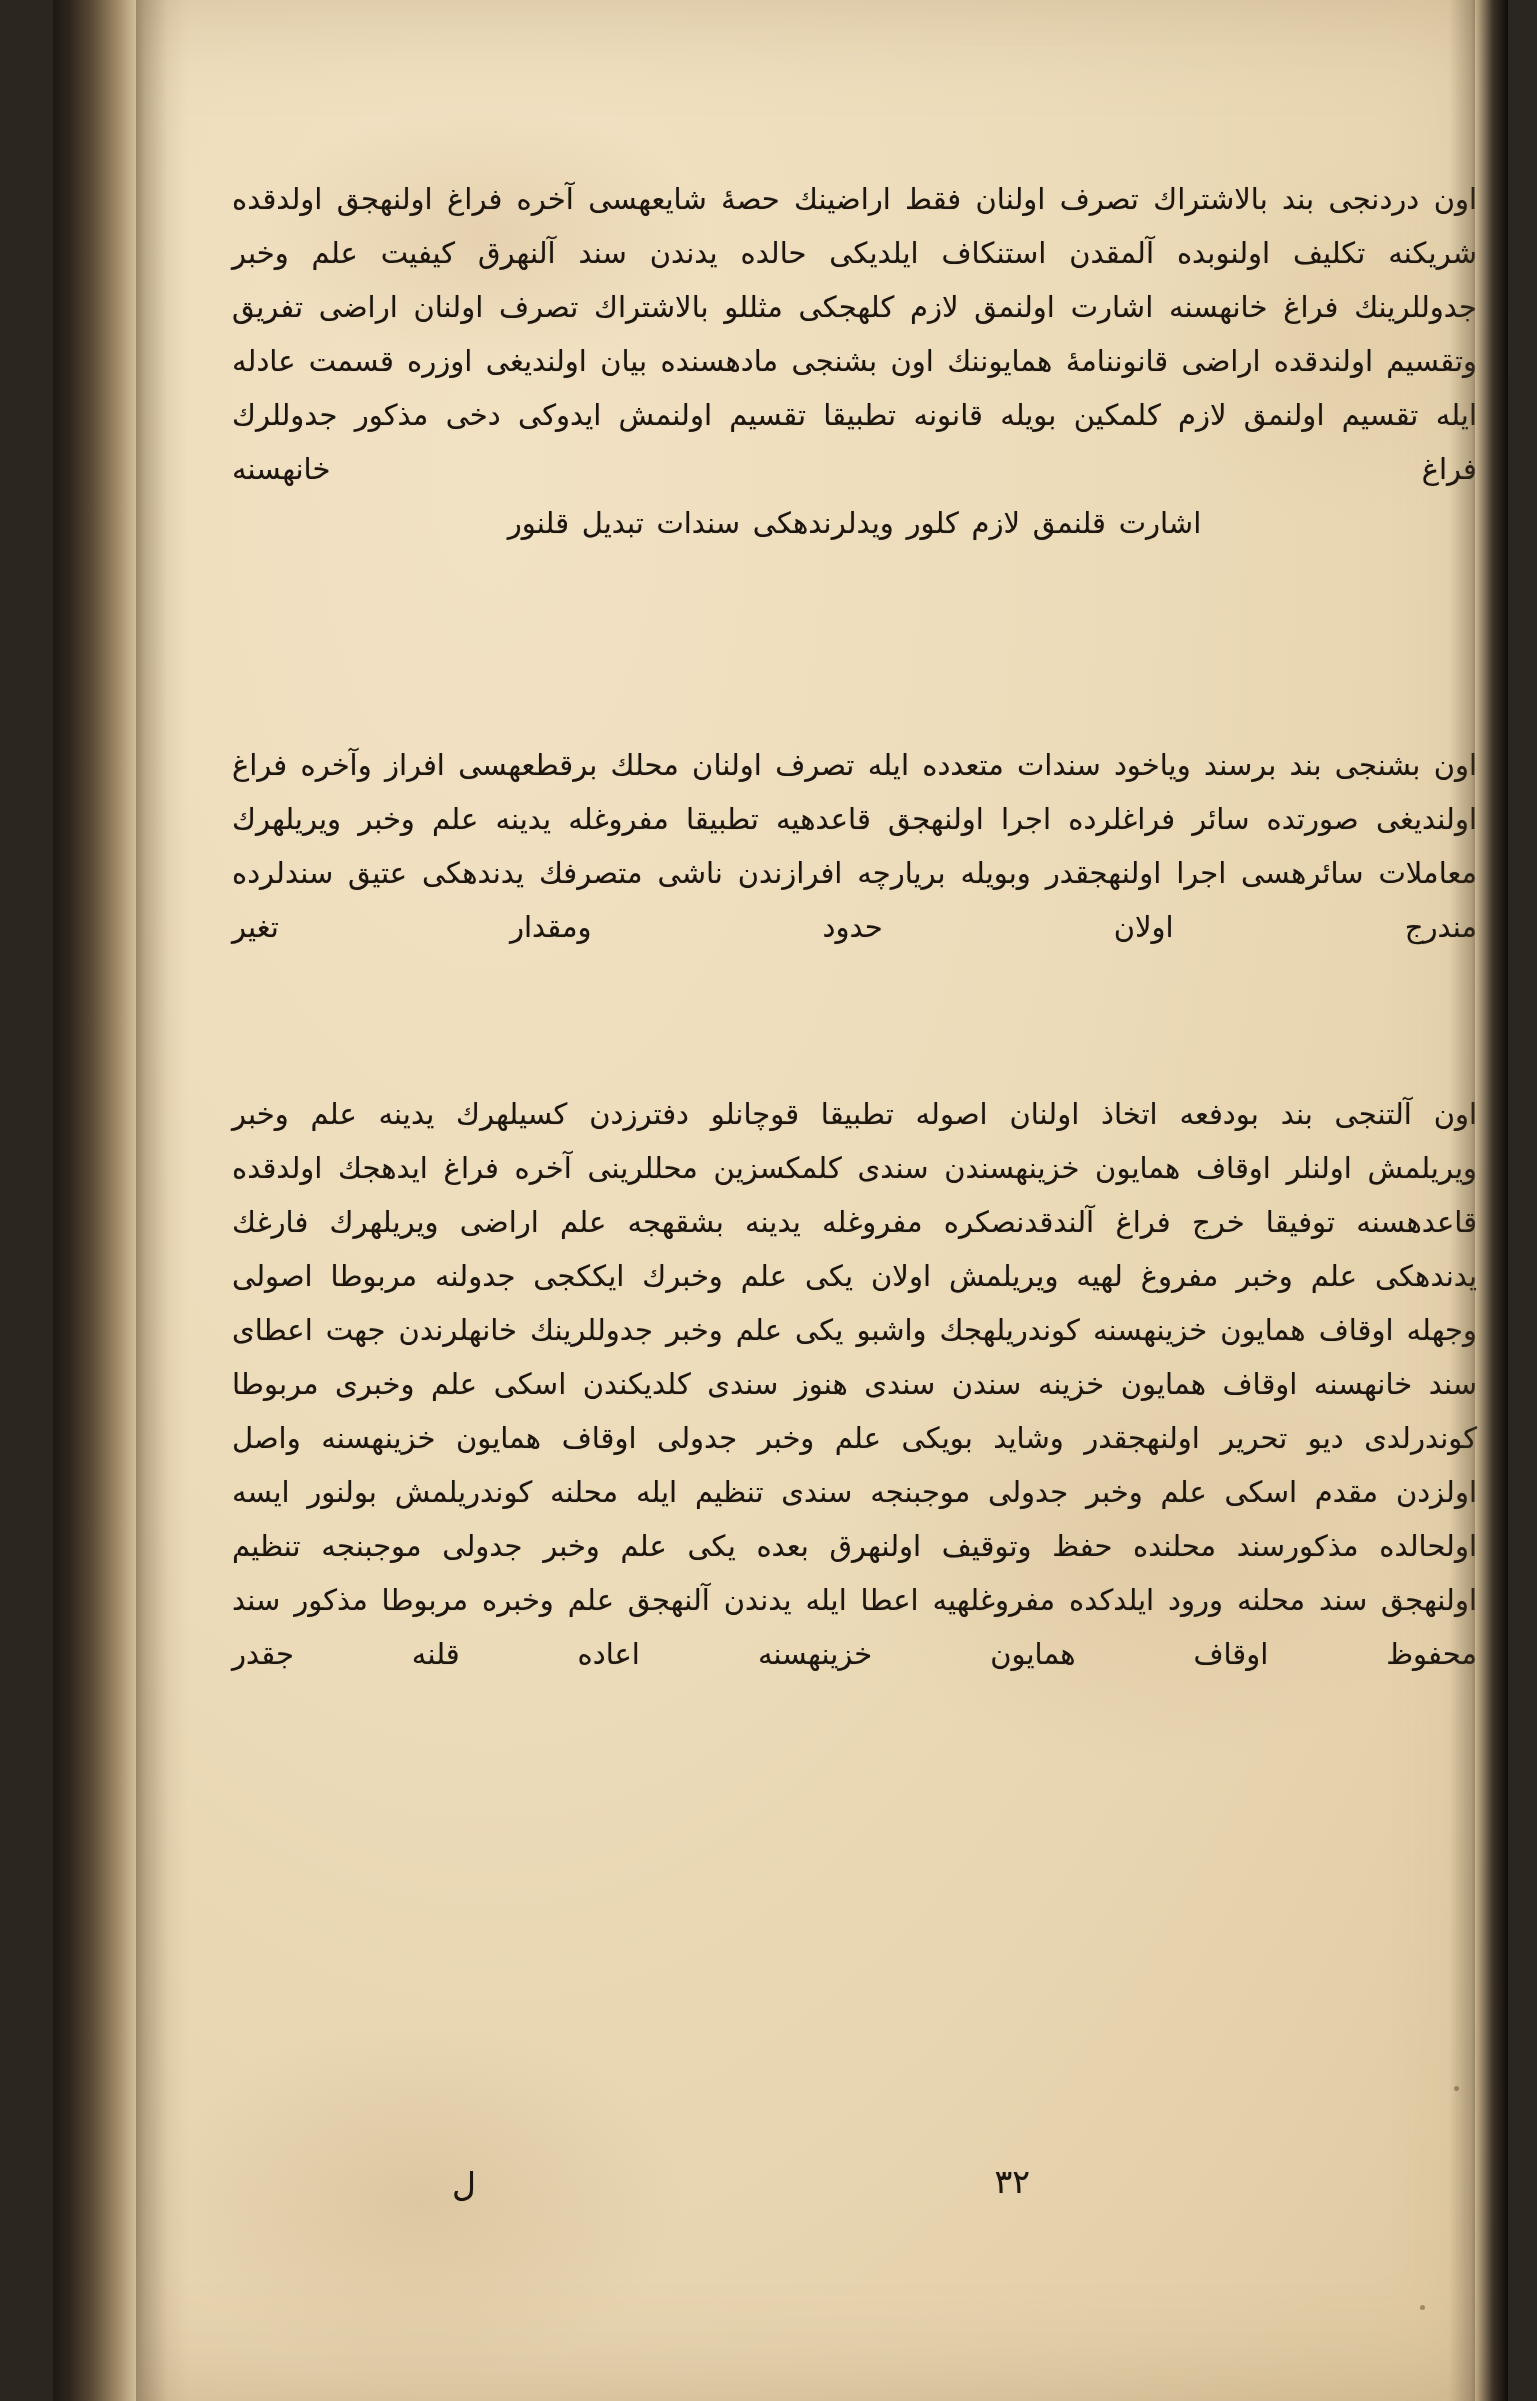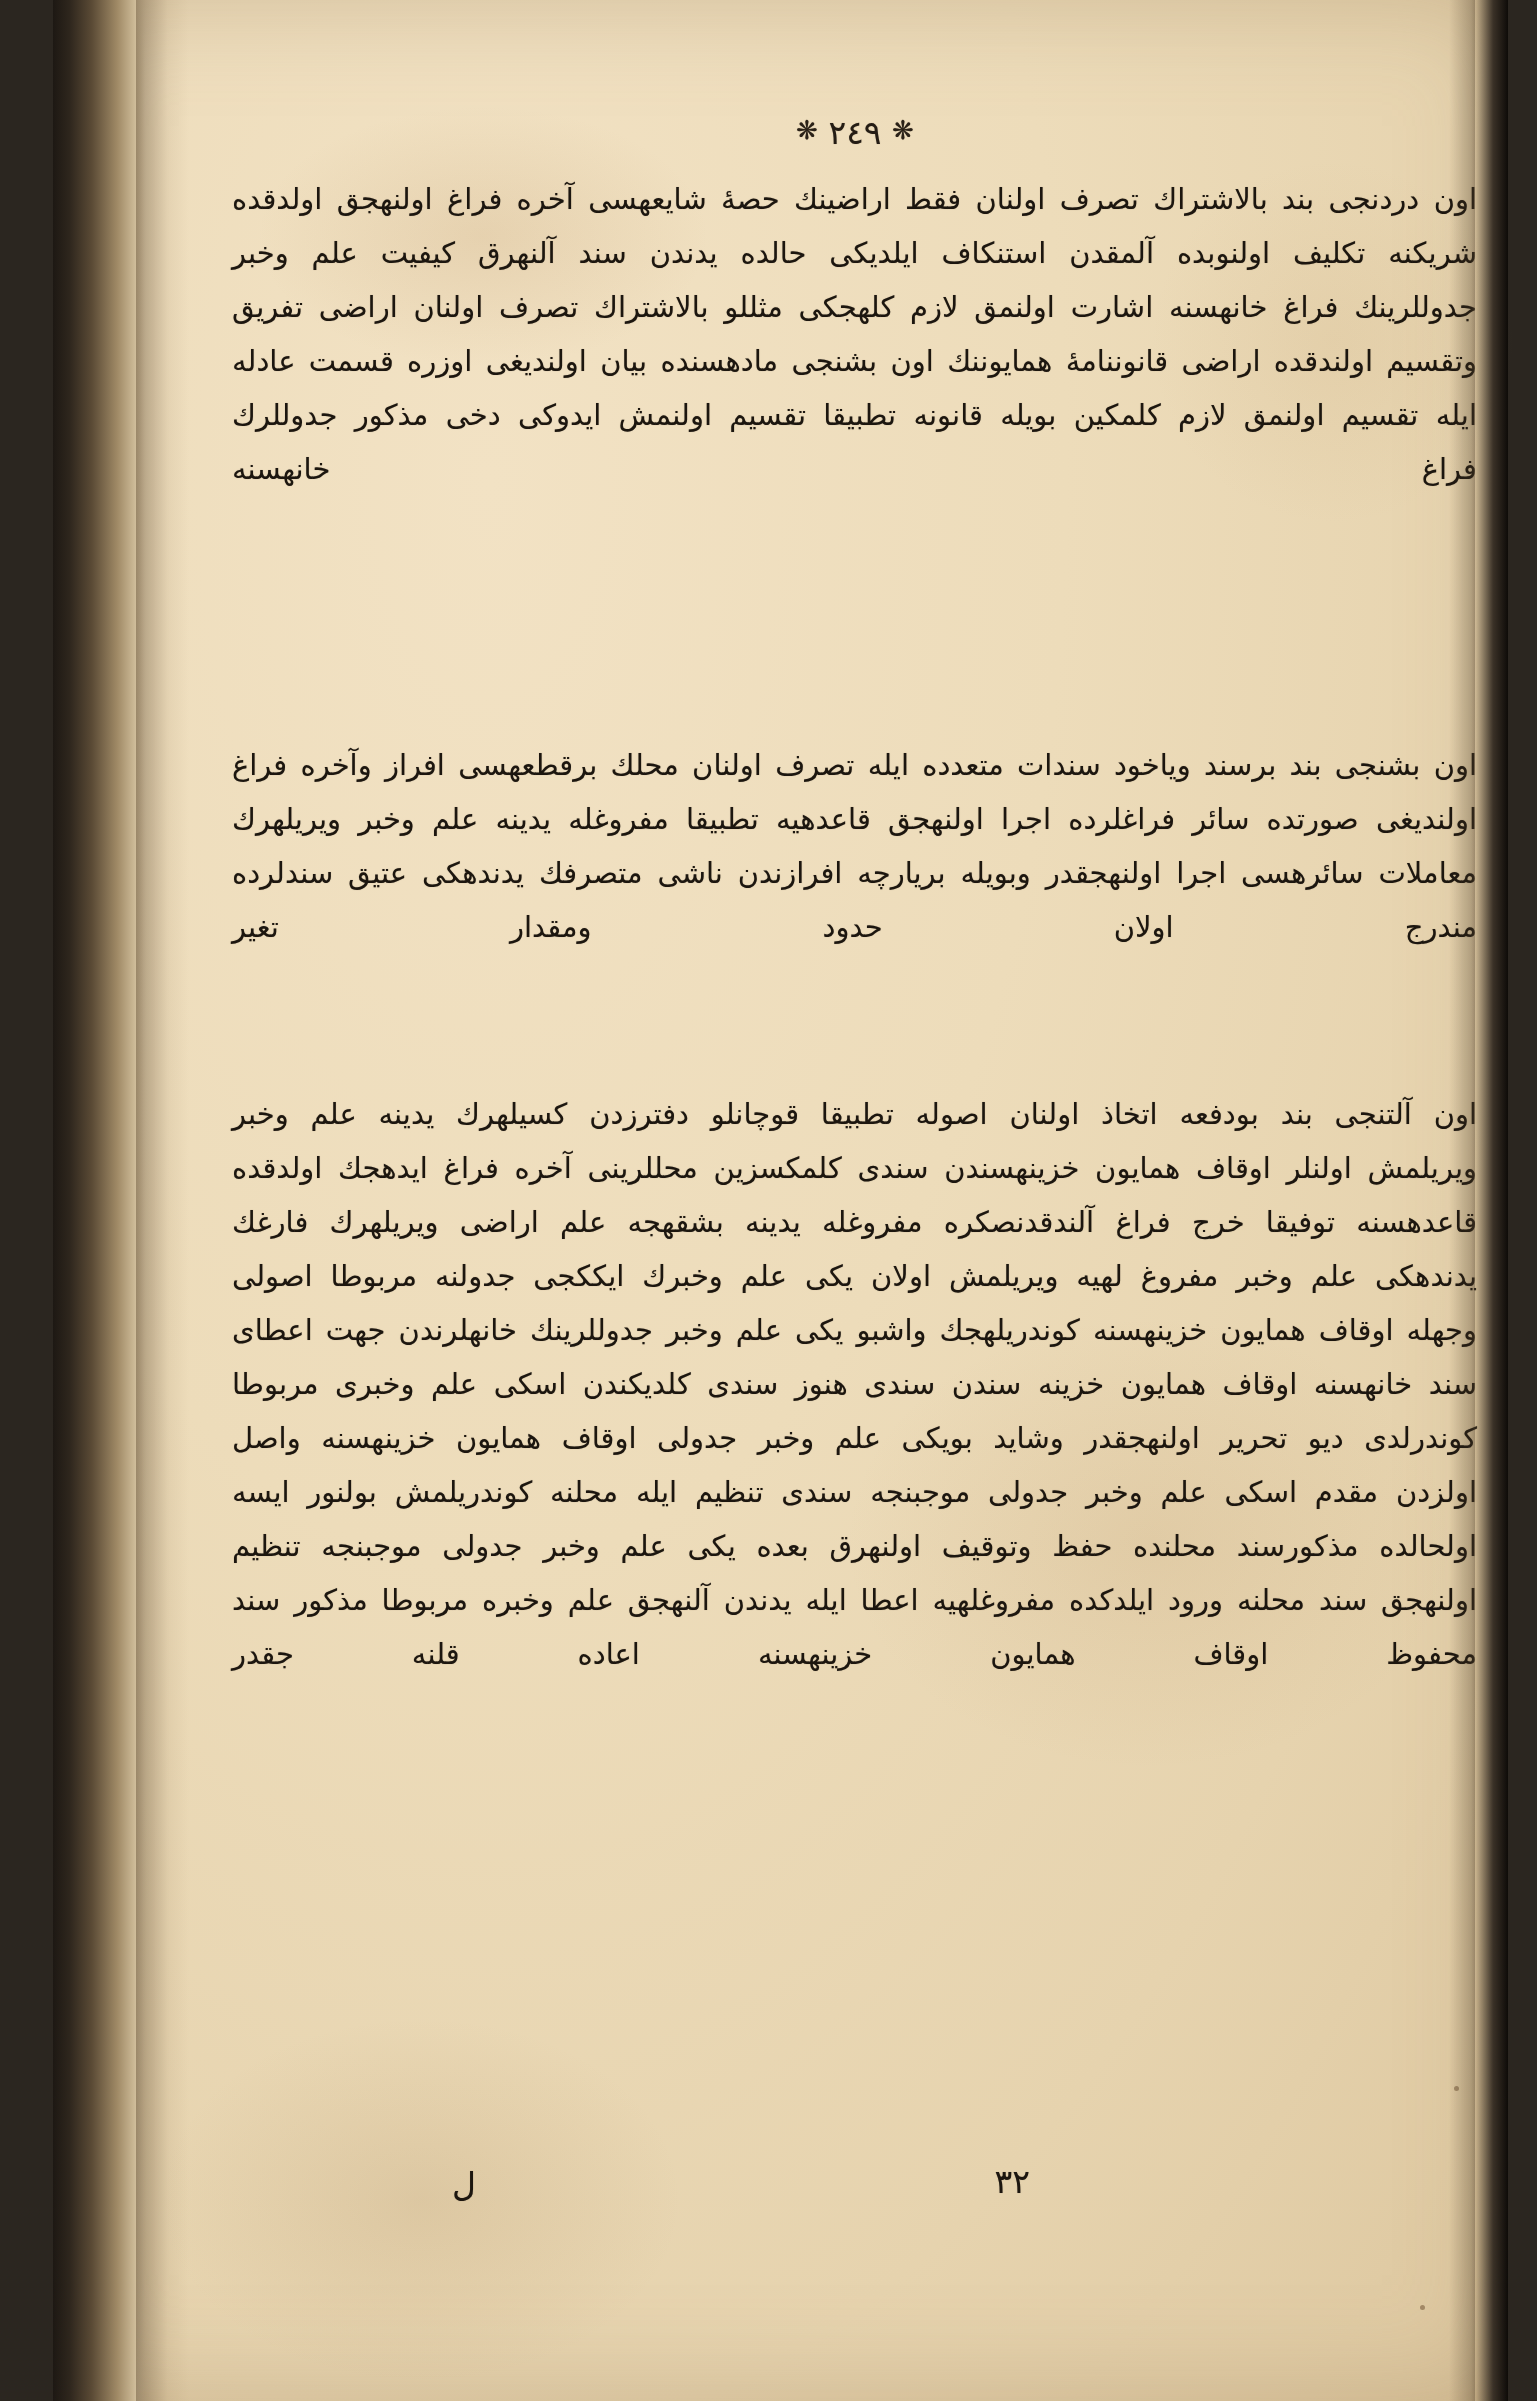--- a/index.html
+++ b/index.html
@@ -179,32 +179,30 @@
 
     <div class="stain s1"></div>
     <div class="stain s2"></div>
     <div class="stain s3"></div>
     <div class="stain s4"></div>
     <div class="speck" style="left:1367px; top:2305px;"></div>
     <div class="speck" style="left:1401px; top:2086px;"></div>
 
     <div class="textblock">
 
-      <div class="header-ornament">
-        <span class="star">❋</span><span class="page-number">٢٤٩</span><span class="star">❋</span>
-      </div>
 
       <div class="para p1">
         <span>اون دردنجی بند      بالاشتراك تصرف اولنان فقط اراضینك حصهٔ شایعهسی</span>
         <span>آخره فراغ اولنهجق اولدقده شریكنه تكلیف اولنوبده آلمقدن استنكاف</span>
         <span>ایلدیكی حالده یدندن سند آلنهرق كیفیت علم وخبر جدوللرینك فراغ خانهسنه</span>
         <span>اشارت اولنمق لازم كلهجكی مثللو بالاشتراك تصرف اولنان اراضی تفریق</span>
         <span>وتقسیم اولندقده اراضی قانوننامهٔ همایوننك اون بشنجی مادهسنده بیان</span>
         <span>اولندیغی اوزره قسمت عادله ایله تقسیم اولنمق لازم كلمكین بویله قانونه</span>
         <span>تطبیقا تقسیم اولنمش ایدوكی دخی مذكور جدوللرك فراغ خانهسنه</span>
+        <span class="lastline">اشارت قلنمق لازم كلور ویدلرندهكی سندات تبدیل قلنور</span>
       </div>
 
       <div class="para p2">
         <span>اون بشنجی بند      برسند ویاخود سندات متعدده ایله تصرف اولنان</span>
         <span>محلك برقطعهسی افراز وآخره فراغ اولندیغی صورتده سائر فراغلرده</span>
         <span>اجرا اولنهجق قاعدهیه تطبیقا مفروغله یدینه علم وخبر ویریلهرك</span>
         <span>معاملات سائرهسی اجرا اولنهجقدر وبویله بریارچه افرازندن ناشی</span>
         <span>متصرفك یدندهكی عتیق سندلرده مندرج اولان حدود ومقدار تغیر</span>
       </div>
 

